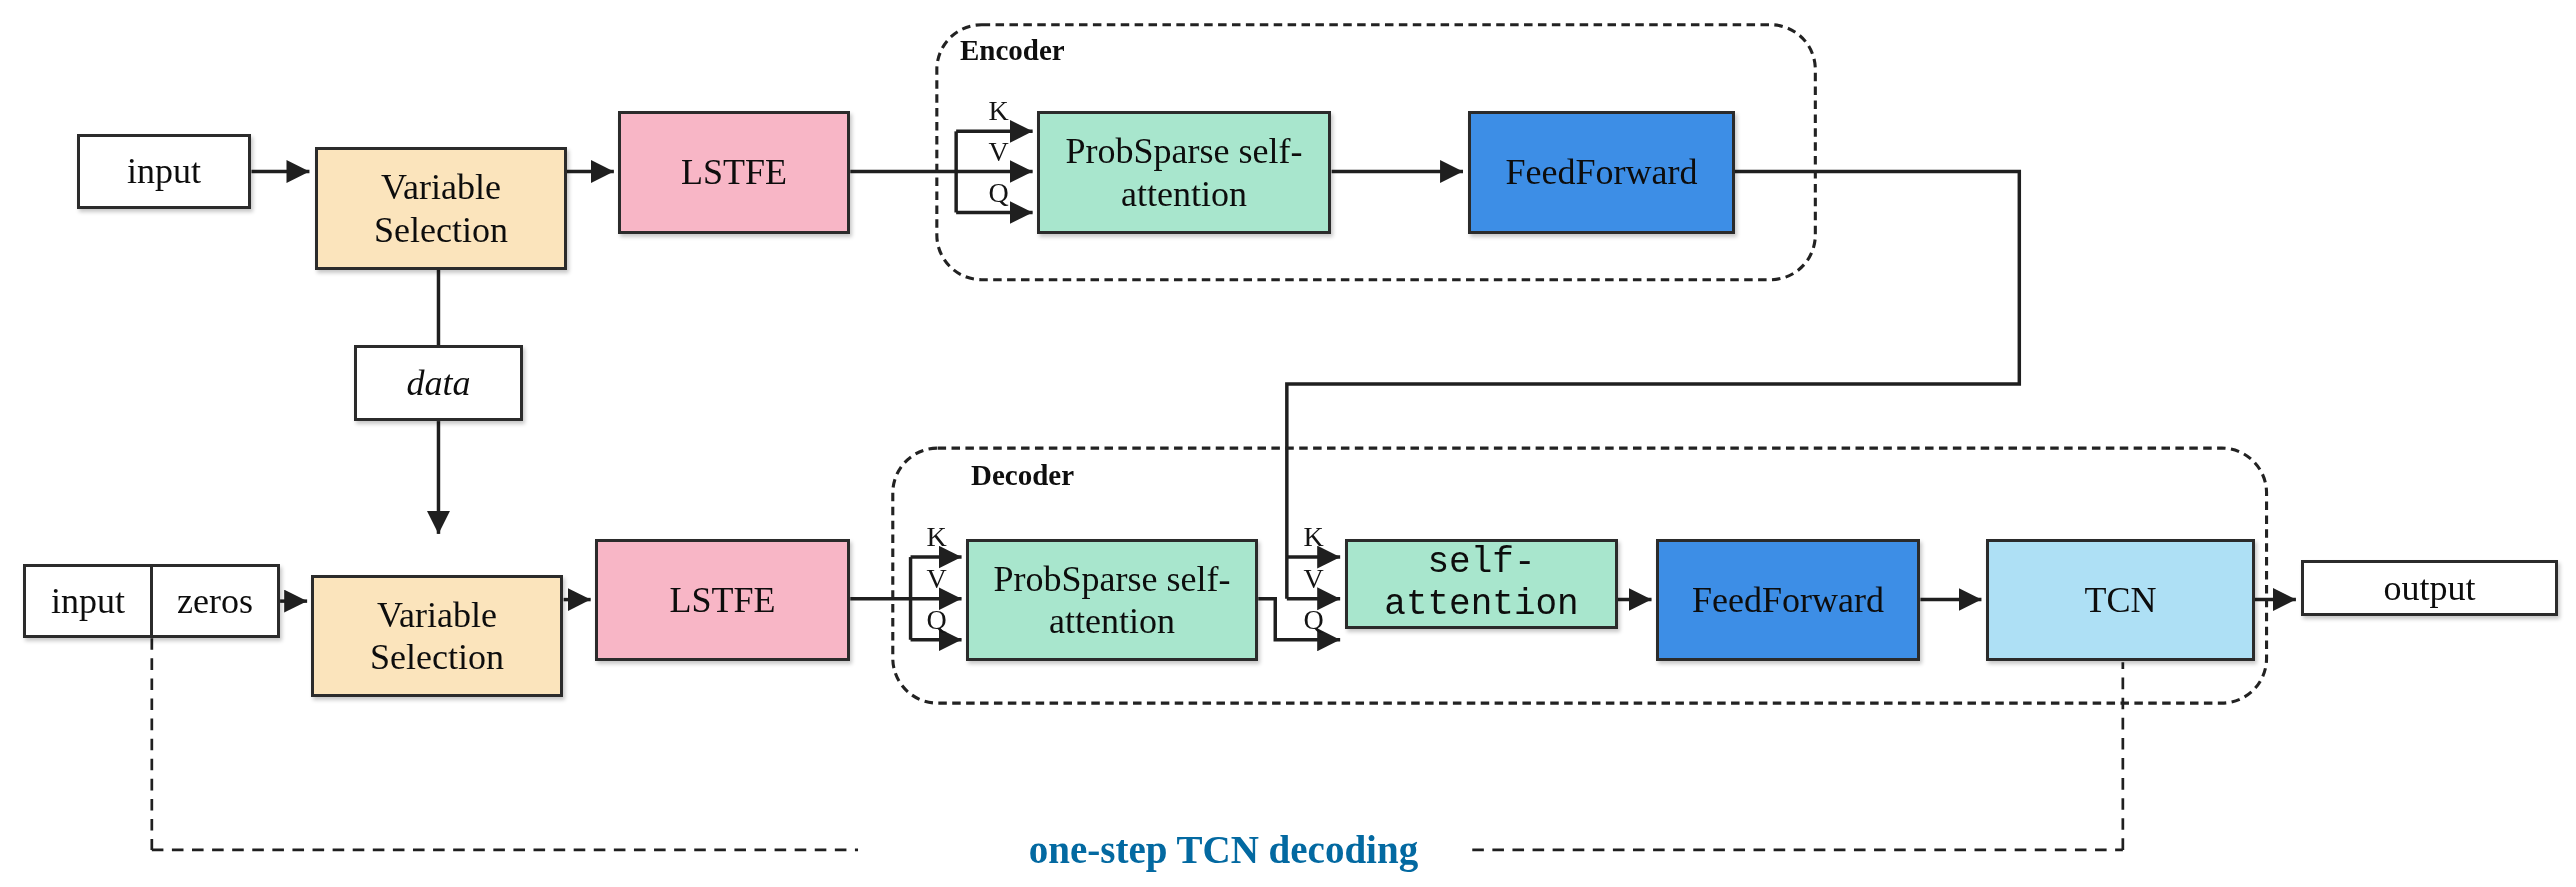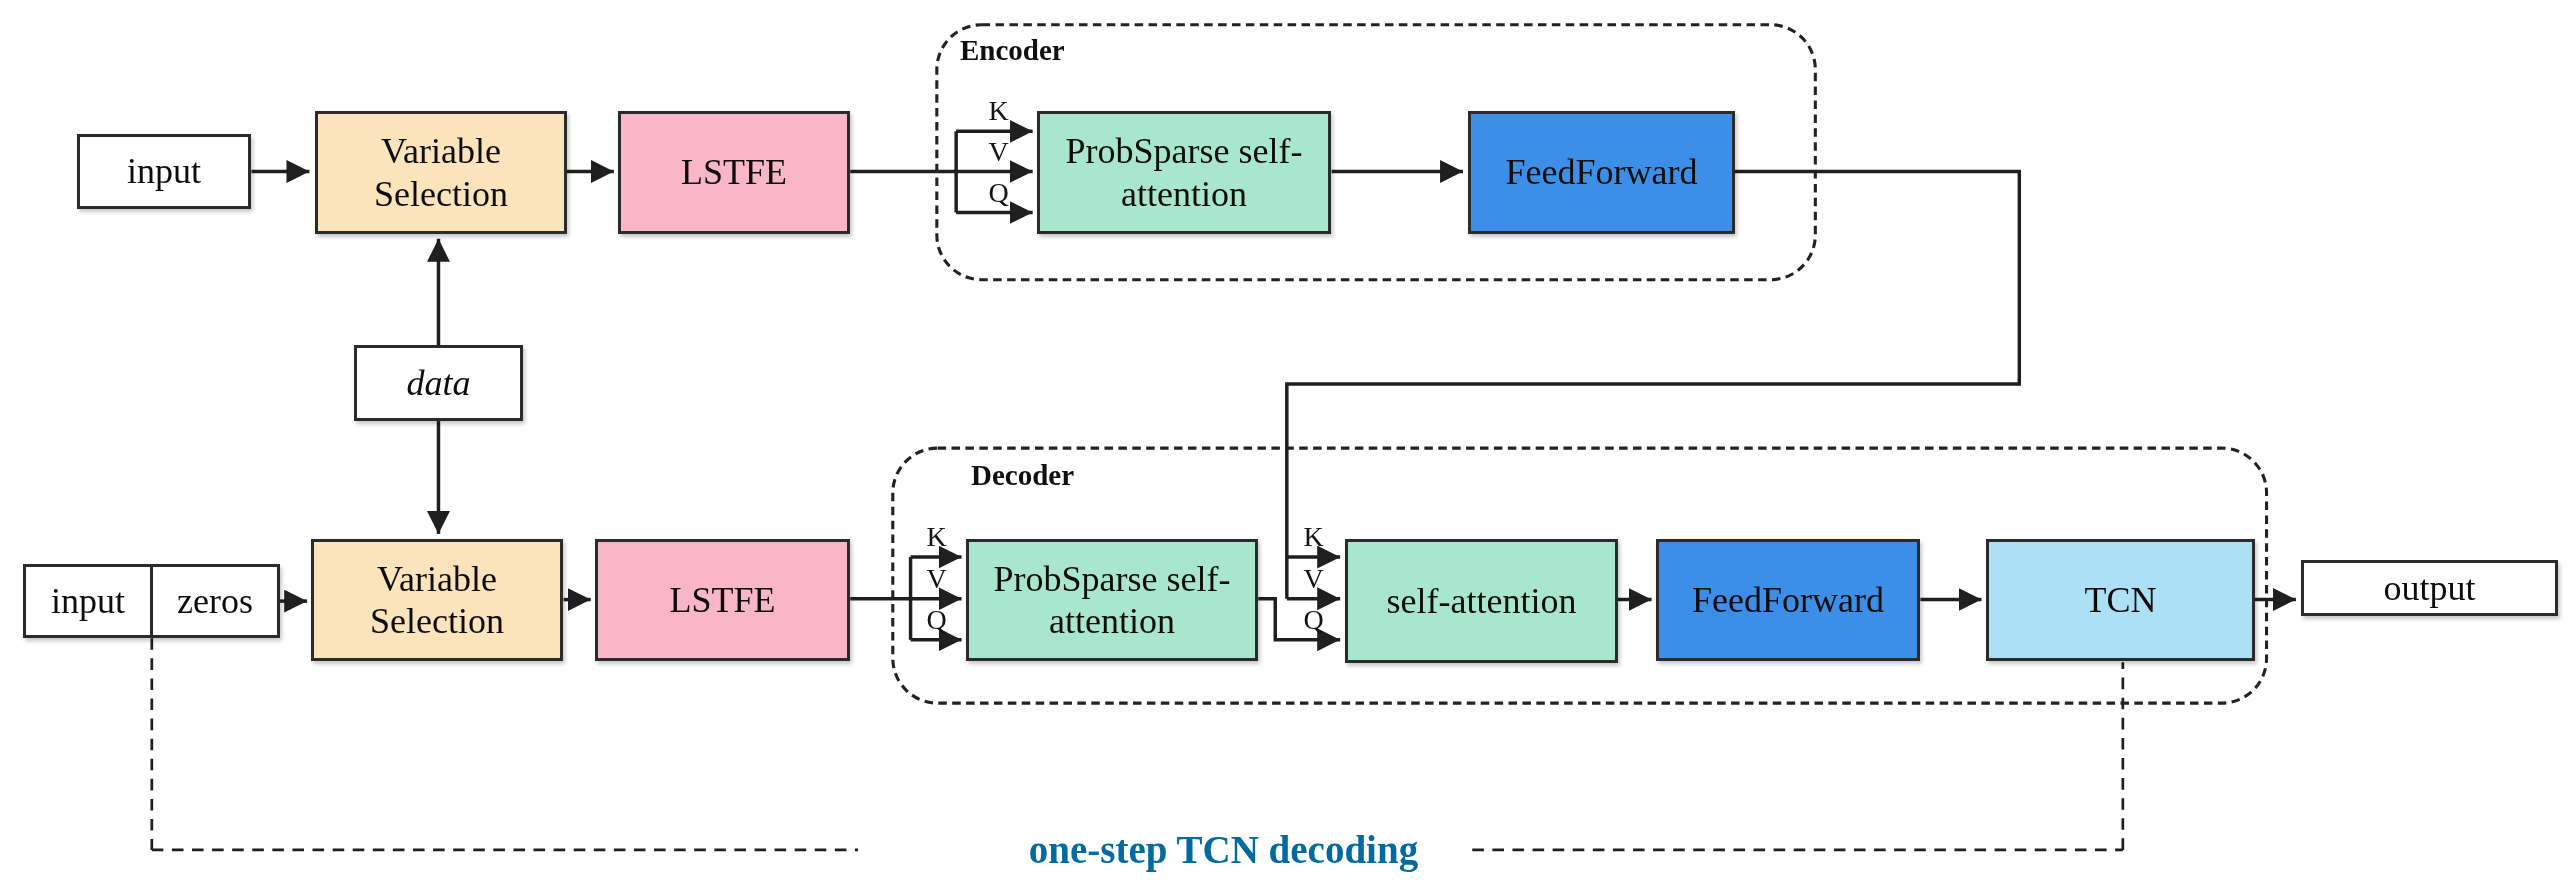--- a/index.html
+++ b/index.html
@@ -13,21 +13,21 @@
 
   .box{
     position:absolute;box-sizing:border-box;
     border:3.1px solid #2b2b2b;
     display:flex;align-items:center;justify-content:center;
     text-align:center;font-size:36px;line-height:1.18;color:#0d0d0d;
     box-shadow:2.3px 3.1px 3.9px rgba(0,0,0,0.22);
     background:var(--io,#fff);
   }
   .io{background:#ffffff;}
-  .vs{background:var(--variable-selection,#fbe4bc);}
+  .vs{background:var(--variable-selection,#fbe4bc);margin-top:36px;}
   .lstfe{background:var(--lstfe,#f8b6c6);}
   .attn{background:var(--attention,#a8e6cd);}
   .ff{background:var(--feedforward,#3d8ee6);}
   .tcn{background:var(--tcn,#aee0f5);}
 
   .split{padding:0;align-items:stretch;}
   .split .cell{
     flex:1 1 50%;display:flex;align-items:center;justify-content:center;
   }
   .split .cell:first-child{border-right:3.1px solid #2b2b2b;}
@@ -125,21 +125,21 @@
   </div>
 
   <div class="box vs" style="left:311px;top:539px;width:252px;height:122px;">Variable Selection</div>
 
   <div class="box lstfe" style="left:595px;top:539px;width:255px;height:122px;">LSTFE</div>
 
   <div class="group-title" style="left:932px;top:459px;margin-left:39px;">Decoder</div>
 
   <div class="box attn" style="left:966px;top:539px;width:292px;height:122px;">ProbSparse self-attention</div>
 
-  <div class="box attn" style="left:1345px;top:539px;width:273px;height:124px;">self-attention</div>
+  <div class="box attn" style="left:1345px;top:539px;width:273px;height:90px;font-family:Liberation Mono, monospace;">self-attention</div>
 
   <div class="box ff" style="left:1656px;top:539px;width:264px;height:122px;">FeedForward</div>
 
   <div class="box tcn" style="left:1986px;top:539px;width:269px;height:122px;">TCN</div>
 
   <div class="box io" style="left:2301px;top:560px;width:257px;height:56px;">output</div>
 
   <div class="kvq" style="left:918px;top:523px;">K</div>
   <div class="kvq" style="left:918px;top:565px;">V</div>
   <div class="kvq" style="left:918px;top:606px;">Q</div>

